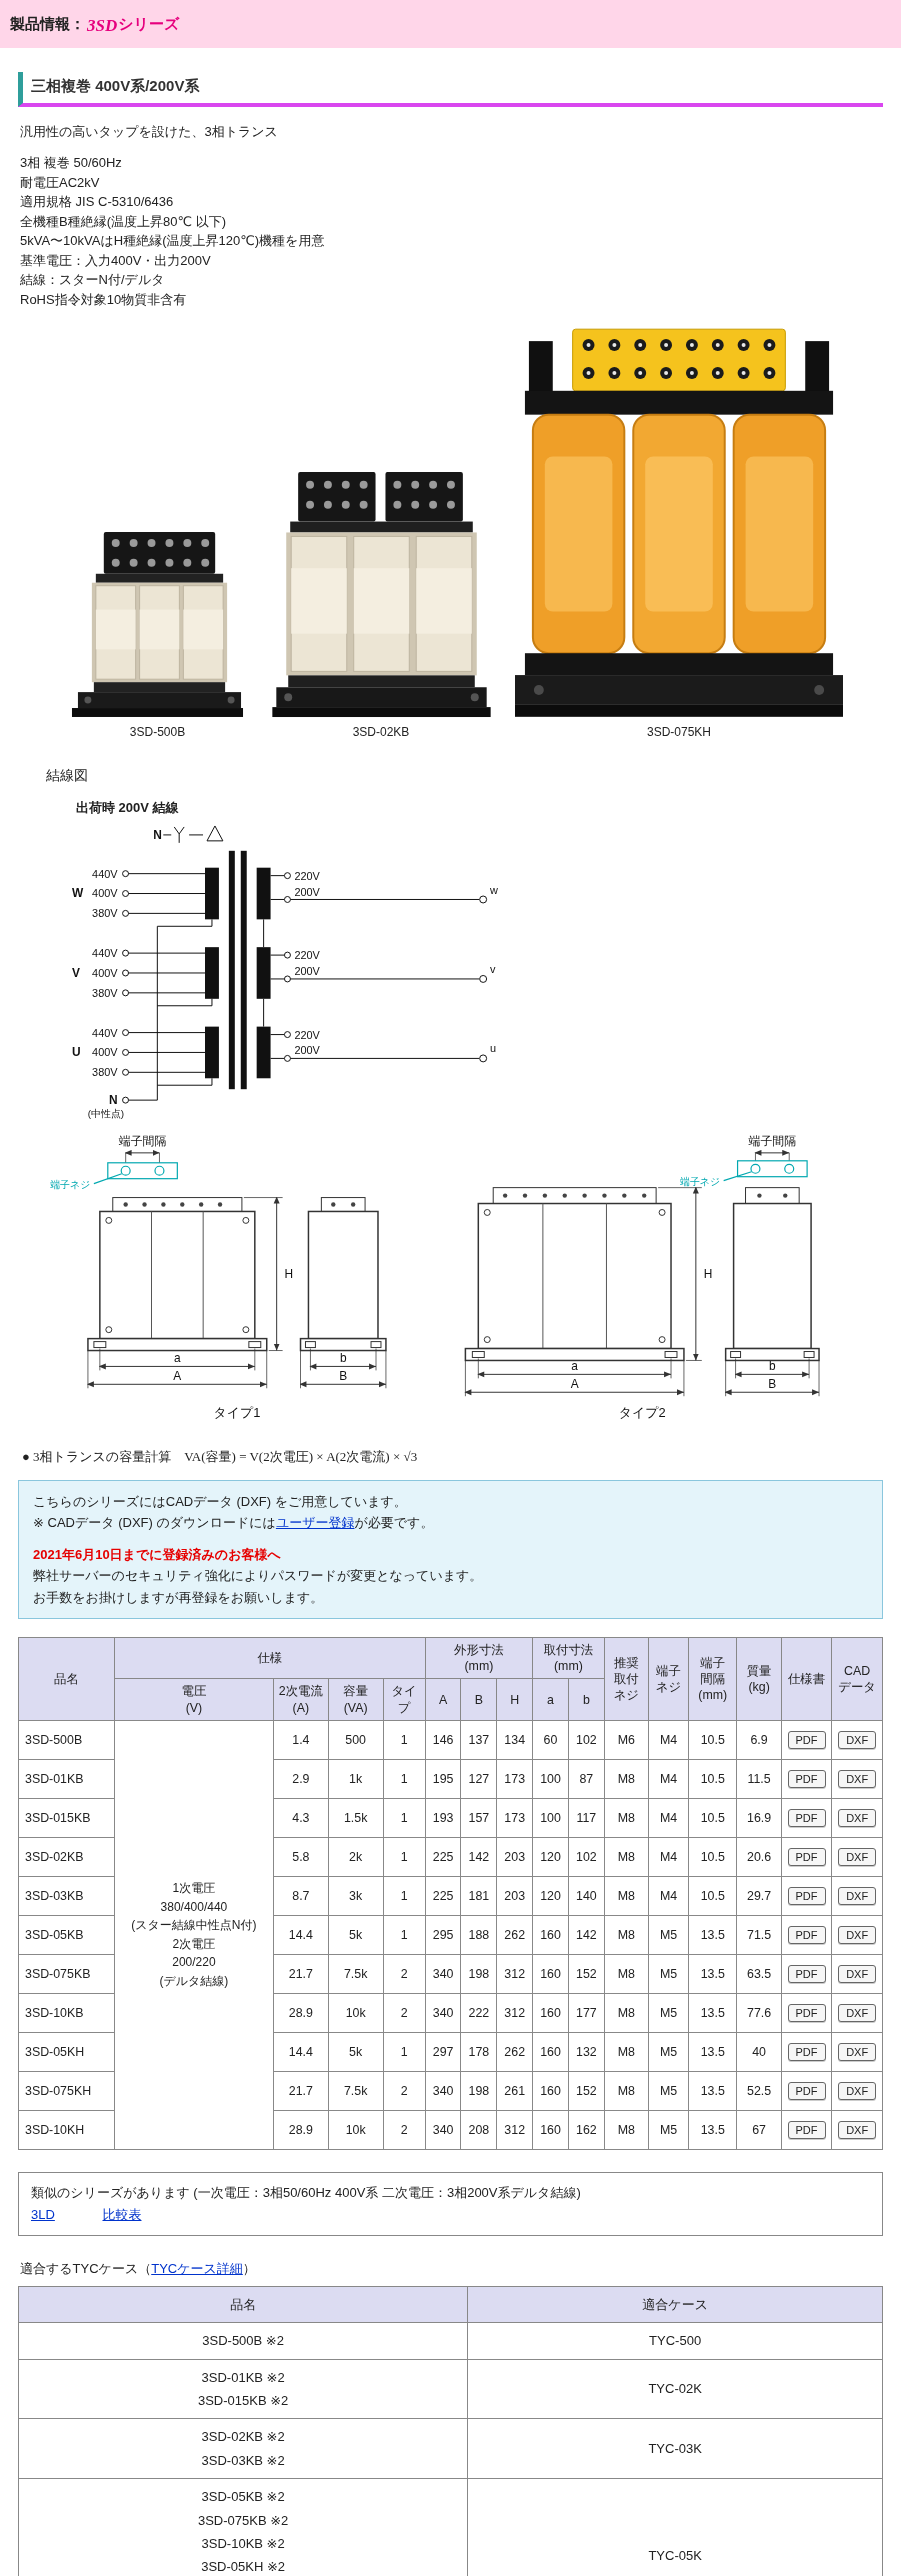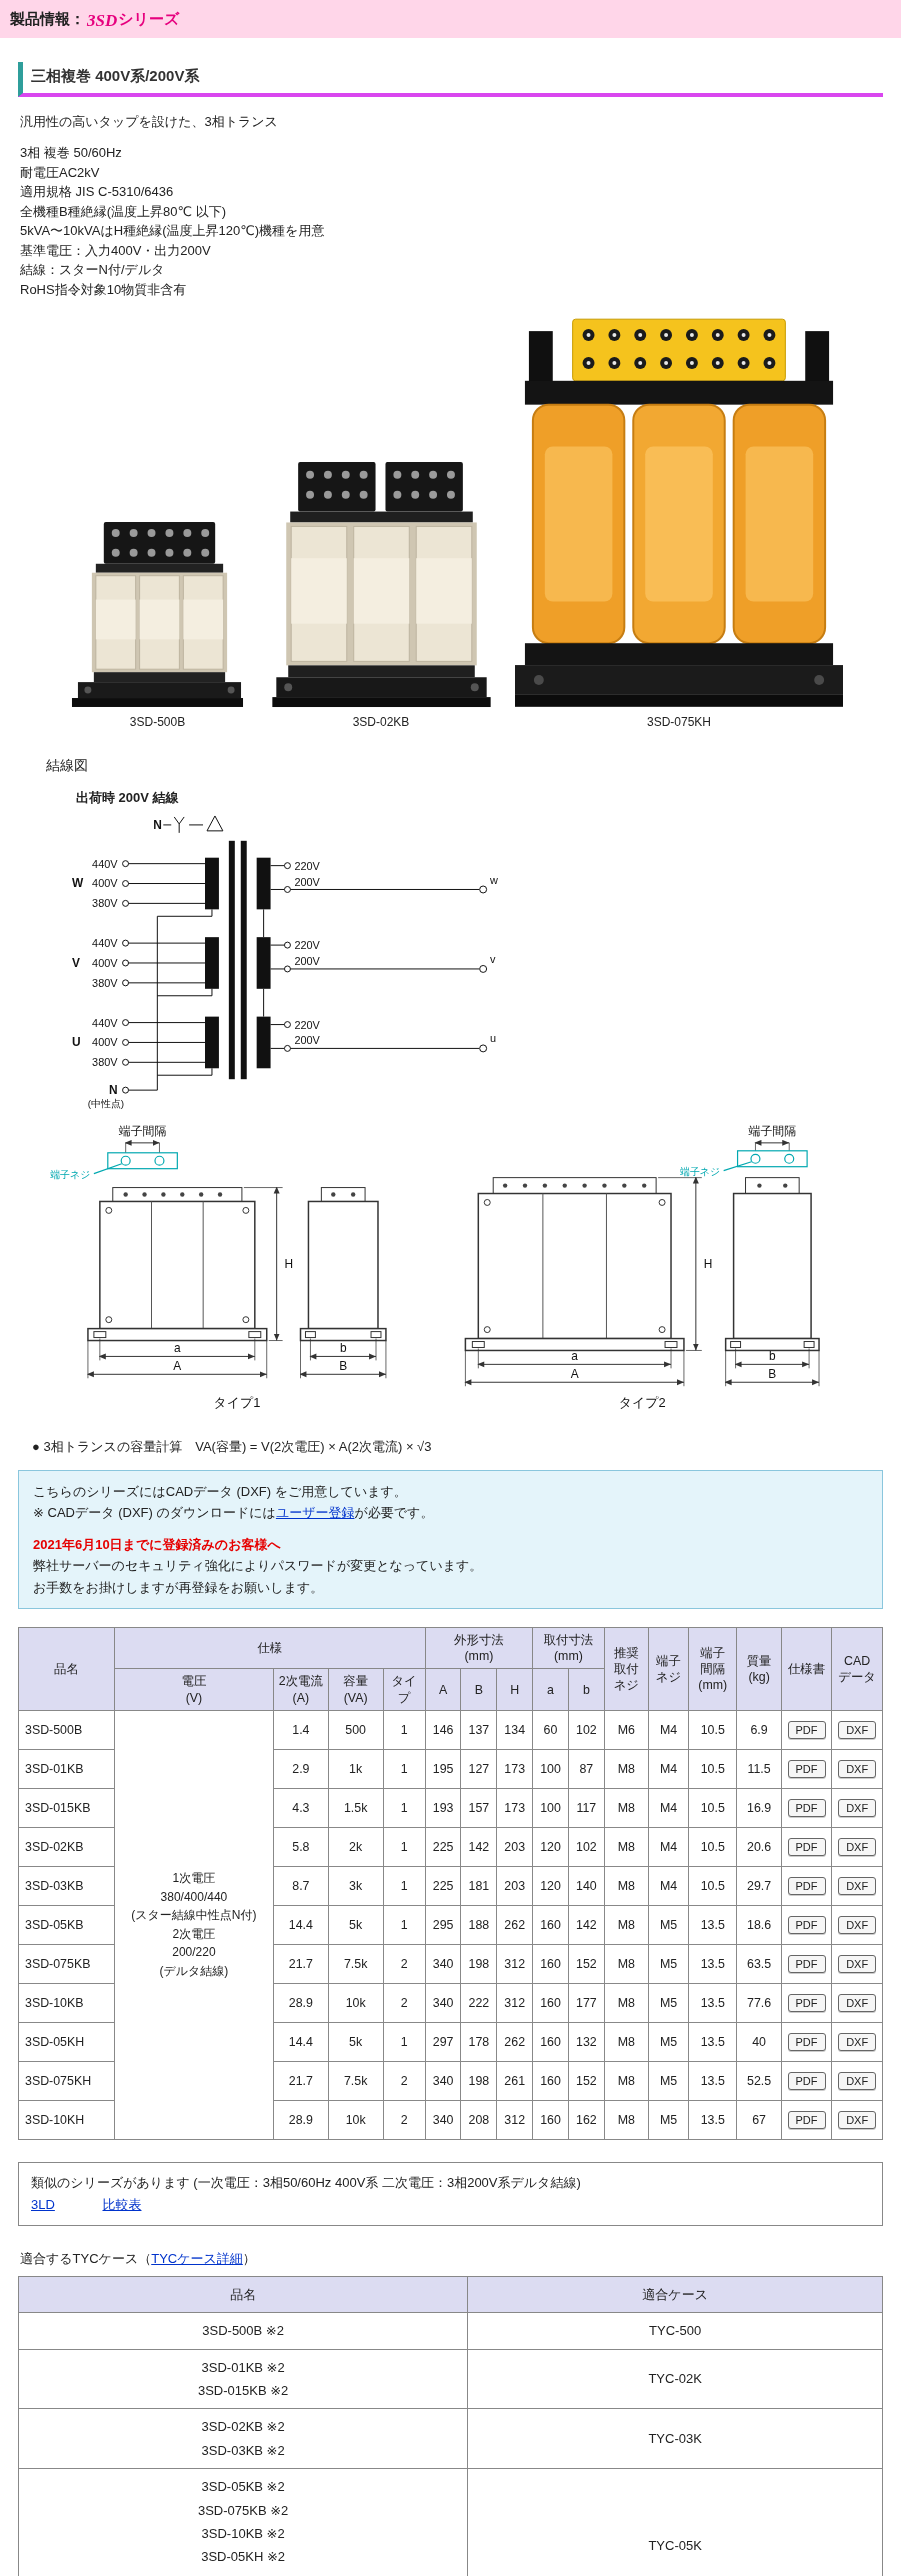--- a/index.html
+++ b/index.html
@@ -1,20 +1,20 @@
 <!DOCTYPE html>
 <html style="--header-bg: #ffd6e9; --accent-magenta: #e6007e; --title-accent: #2f9e9b; --table-header-bg: #dcdcf2; --table-border: #888888; --info-box-bg: #e4f4fa; --info-box-border: #8ac6dd; --notice-red: #e60000; --link-blue: #0033cc; --terminal-cyan: #00a8b0;"><head>
 <meta charset="utf-8">
 <style>
   * { box-sizing: border-box; }
   body { margin:0; background:#fff; color:#222;
          font-family:"Liberation Sans","DejaVu Sans",sans-serif; font-size:13px; }
   .page { width:901px; min-height:2576px; background:#fff; }
 
-  .topbar { height:38px; background:var(--header-bg,#ffd6e9); display:flex; align-items:center;
+  .topbar { height:48px; background:var(--header-bg,#ffd6e9); display:flex; align-items:center;
             padding:0 10px; font-size:15px; font-weight:bold; }
   .tb-prefix { color:#222; }
   .tb-series { color:var(--accent-magenta,#e6007e); font-style:italic; margin:4px 1px 0 2px;
                font-family:"Liberation Serif","DejaVu Serif",serif; font-size:17px; }
   .tb-suffix { color:var(--accent-magenta,#e6007e); }
 
   .content { padding:0 18px 30px; }
   .page-title { margin:24px 0 0; font-size:15px; font-weight:bold; color:#333;
                 border-left:5px solid var(--title-accent,#2f9e9b);
                 border-bottom:4px solid #d946ef; padding:5px 8px 7px; }
@@ -24,21 +24,21 @@
   .photos { display:flex; align-items:flex-end; justify-content:space-between;
             padding:0 40px 0 50px; margin-top:18px; }
   .photo { margin:0; display:flex; flex-direction:column; align-items:center; }
   .photo figcaption { margin-top:5px; font-size:12px; color:#222; }
 
   .section-label { margin:28px 0 0 28px; font-size:14px; color:#222; }
   .wiring-subtitle { margin:14px 0 2px 58px; font-weight:bold; font-size:13px; }
   .wiring-svg { display:block; margin-left:40px; }
   .dim-svg { display:block; margin:10px auto 0; }
 
-  .capacity-note { margin:18px 0 0 14px; }
+  .capacity-note { margin:18px 0 0 4px;font-family:Liberation Serif, serif; }
 
   .cad-box { margin-top:14px; border:1px solid var(--info-box-border,#8ac6dd);
              background:var(--info-box-bg,#e4f4fa); padding:10px 14px; line-height:1.65; }
   .cad-notice { color:var(--notice-red,#e60000); font-weight:bold; margin-top:10px; }
   .link { color:var(--link-blue,#0033cc); text-decoration:underline; cursor:pointer; }
 
   table { border-collapse:collapse; width:100%; }
   .spec-table { margin-top:18px; font-size:12.4px; }
   .spec-table th, .spec-table td { border:1px solid var(--table-border,#888);
             text-align:center; vertical-align:middle; }
@@ -658,21 +658,21 @@
             <td>5k</td>
             <td>1</td>
             <td>295</td>
             <td>188</td>
             <td>262</td>
             <td>160</td>
             <td>142</td>
             <td>M8</td>
             <td>M5</td>
             <td>13.5</td>
-            <td>18.6</td>
+            <td>71.5</td>
             <td><a class="doc-btn">PDF</a></td>
             <td><a class="doc-btn">DXF</a></td>
           </tr>
           <tr>
             <td class="pname">3SD-075KB</td>
             <td>21.7</td>
             <td>7.5k</td>
             <td>2</td>
             <td>340</td>
             <td>198</td>

